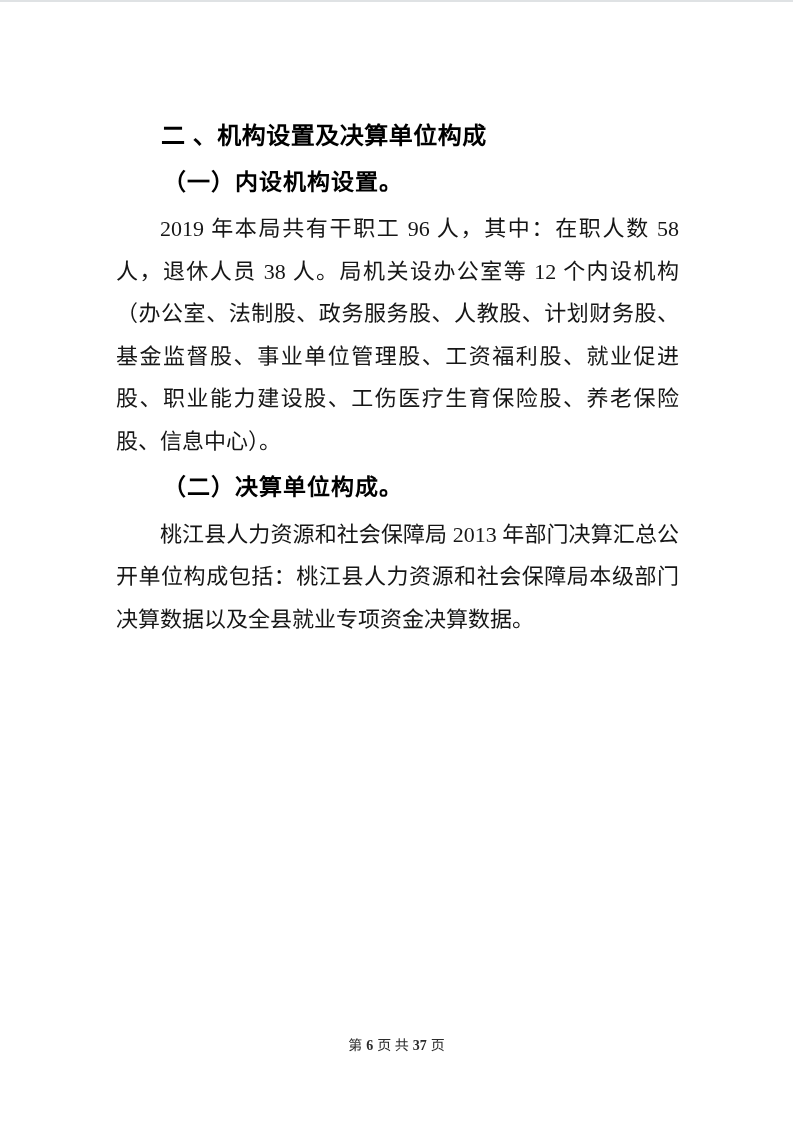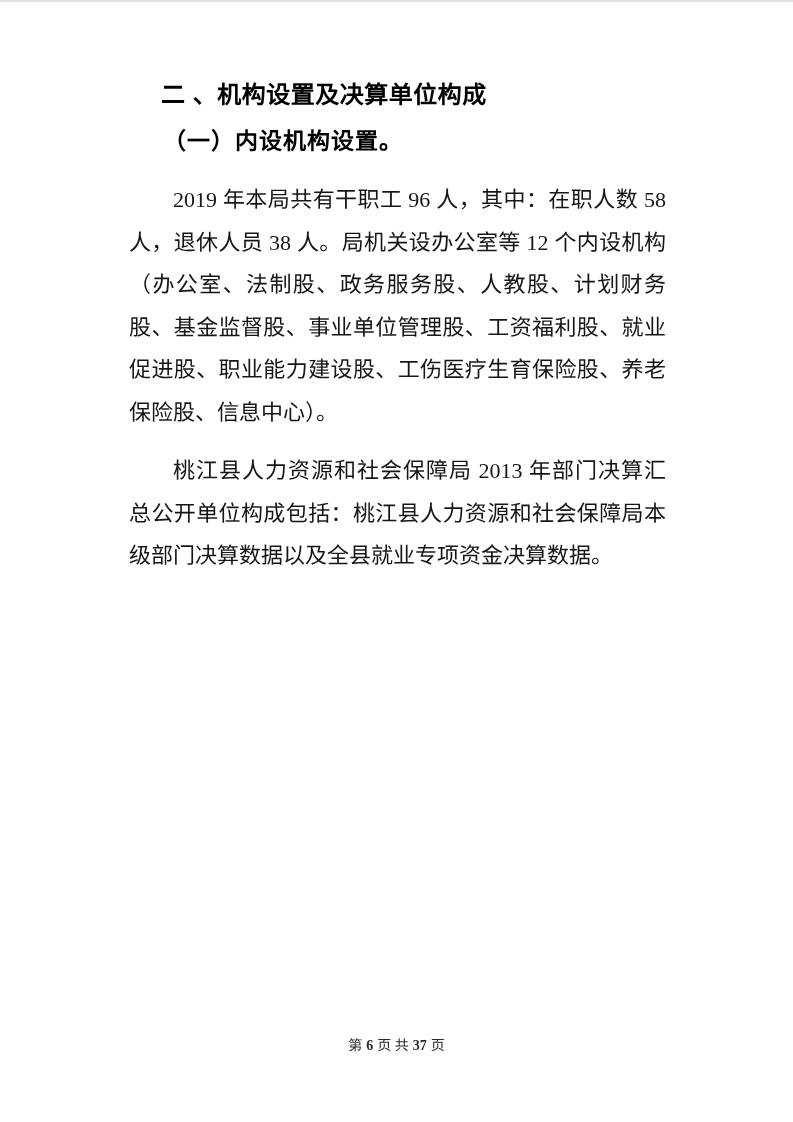--- a/index.html
+++ b/index.html
@@ -20,21 +20,21 @@
     position: absolute;
     top: 0; left: 0;
     width: 100%;
     height: 2px;
     background: #dfe2e4;
   }
   .page {
     position: absolute;
     top: 0; left: 0; right: 0; bottom: 0;
     box-sizing: border-box;
-    padding: 74px 111px 0 113px;
+    padding: 115px 111px 0 113px;
   }
   .h-main {
     font-family: "Liberation Sans", "DejaVu Sans", sans-serif;
     font-weight: bold;
     font-size: 24px;
     line-height: 42.5px;
     color: #000000;
     text-indent: 2em;
     letter-spacing: 0.5px;
     margin: 0;
@@ -49,21 +49,21 @@
     letter-spacing: 1px;
     margin: 4px;
   }
   .para {
     font-size: 22px;
     line-height: 42.5px;
     color: #161616;
     text-align: justify;
     text-justify: inter-ideograph;
     text-indent: 2em;
-    margin: 16px;
+    margin: 3px;
   }
   .footer {
     position: absolute;
     top: 1034px;
     left: 0;
     width: 100%;
     text-align: center;
     font-family: Liberation Serif, serif;
     font-size: 14px;
     color: #2b2b2b;
@@ -77,18 +77,19 @@
 </style>
 </head>
 <body>
 
 <div class="edge-top"></div>
 
 <div class="page">
   <div class="h-main">二 、机构设置及决算单位构成</div>
   <div class="h-sub">（一）内设机构设置。</div>
   <p class="para">2019 年本局共有干职工 96 人，其中：在职人数 58 人，退休人员 38 人。局机关设办公室等 12 个内设机构（办公室、法制股、政务服务股、人教股、计划财务股、基金监督股、事业单位管理股、工资福利股、就业促进股、职业能力建设股、工伤医疗生育保险股、养老保险股、信息中心）。</p>
+  <div class="h-sub">（二）决算单位构成。</div>
   <p class="para">桃江县人力资源和社会保障局 2013 年部门决算汇总公开单位构成包括：桃江县人力资源和社会保障局本级部门决算数据以及全县就业专项资金决算数据。</p>
 </div>
 
 <div class="footer">
   <span>第</span><span class="num">6</span><span>页 共</span><span class="num">37</span><span>页</span>
 </div>
 
 </body></html>

